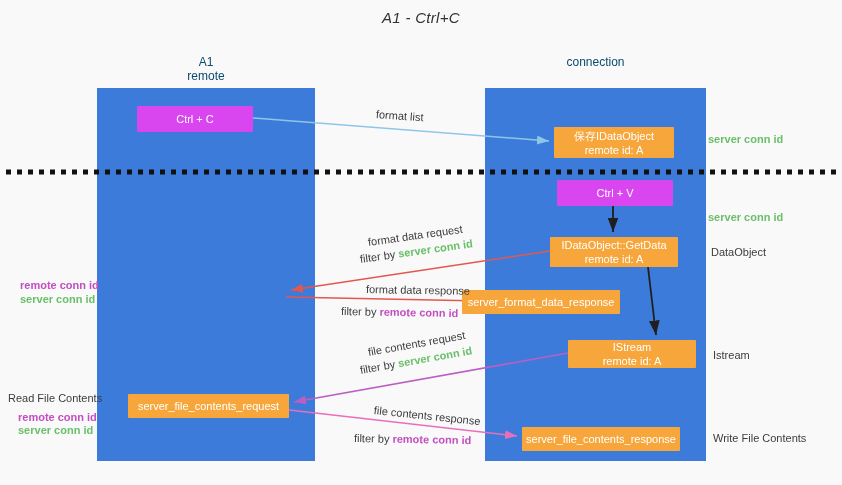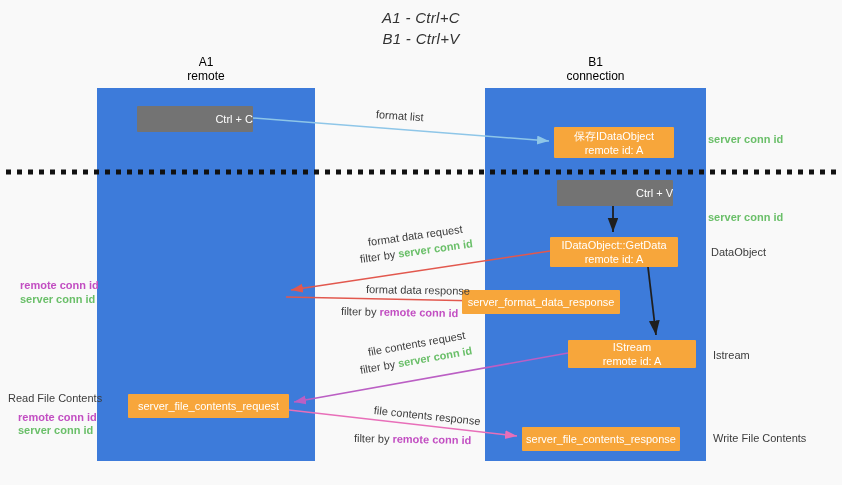--- a/index.html
+++ b/index.html
@@ -1,48 +1,46 @@
 <!DOCTYPE html>
 <html><head>
 <meta charset="utf-8">
 <style>
   * { margin:0; padding:0; box-sizing:border-box; }
   html,body { background:#e9e9e9; }
   body { font-family:"Liberation Sans", sans-serif; }
   .stage { position:relative; width:842px; height:485px; background:#f9f9f9; overflow:hidden; margin:0 auto; }
   .title { position:absolute; top:7px; left:0; width:100%; text-align:center; font-size:15px; color:#333; line-height:21px; letter-spacing:.3px;font-style:italic; }
-  .lane-header { position:absolute; text-align:center; font-size:12px; color:#000000; line-height:14px; }
+  .lane-header { position:absolute; text-align:center; font-size:12px; color:#0c4a6e; line-height:14px; }
   .lane { position:absolute; background:#3d7bda; }
   svg.overlay { position:absolute; left:0; top:0; pointer-events:none; }
   .box { position:absolute; display:flex; flex-direction:column; align-items:center; justify-content:center;
          color:#fff; text-align:center; font-size:11px; line-height:14px; border-radius:1px; }
-  .green  { background:#737373;align-items:flex-end; }
+  .green  { background:#d946ef; }
   .orange { background:#f7a63b;justify-content:center; }
   .side-label { position:absolute; font-size:11px; white-space:nowrap; }
   .edge-label { position:absolute; font-size:11px; color:#3c3c3c; white-space:nowrap; transform-origin:left center; }
   .green-text   { color:#6abf69; font-weight:bold; }
   .magenta-text { color:#c24ec2; font-weight:bold; }
   .dark-text    { color:#3c3c3c; }
 </style>
 </head>
 <body>
 
 <div class="stage">
 
   <div class="title">
     <div>A1 - Ctrl+C</div>
-    <div>B1 - Ctrl+V</div>
   </div>
 
   <div class="lane-header" style="left:97px; top:55px; width:218px;">
     <div>A1</div>
     <div>remote</div>
   </div>
   <div class="lane-header" style="left:485px; top:55px; width:221px;">
-    <div>B1</div>
     <div>connection</div>
   </div>
 
   <div class="lane" style="left:97px; top:88px; width:218px; height:373px;"></div>
   <div class="lane" style="left:485px; top:88px; width:221px; height:373px;"></div>
 
   <svg class="overlay" width="842" height="485" viewBox="0 0 842 485">
     <defs>
       <marker id="m-blue" markerWidth="9" markerHeight="8" refX="8" refY="3" orient="auto">
           <path d="M0,0 L8,3 L0,6 Z" fill="#8ec6e8"></path>

